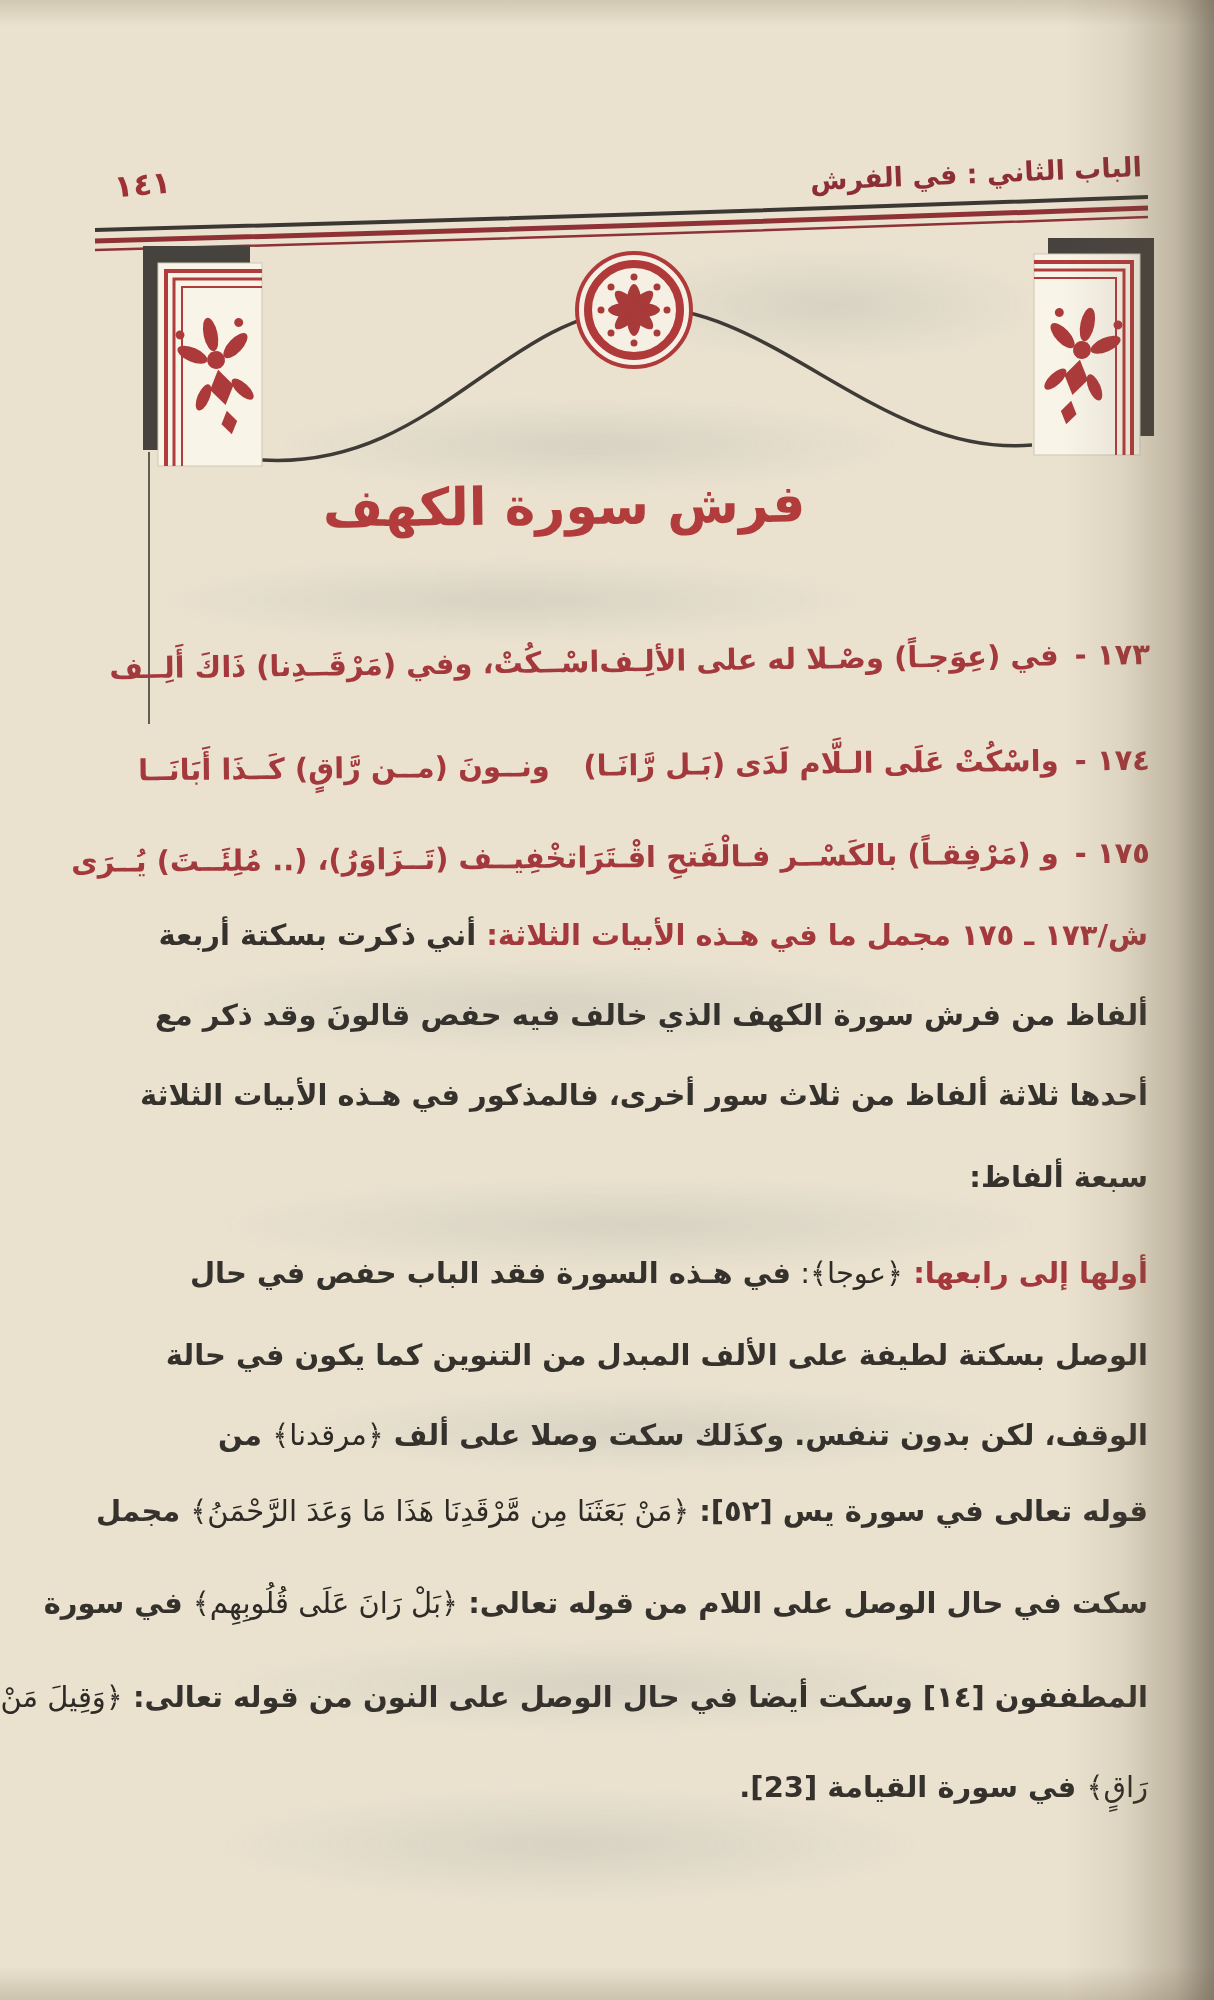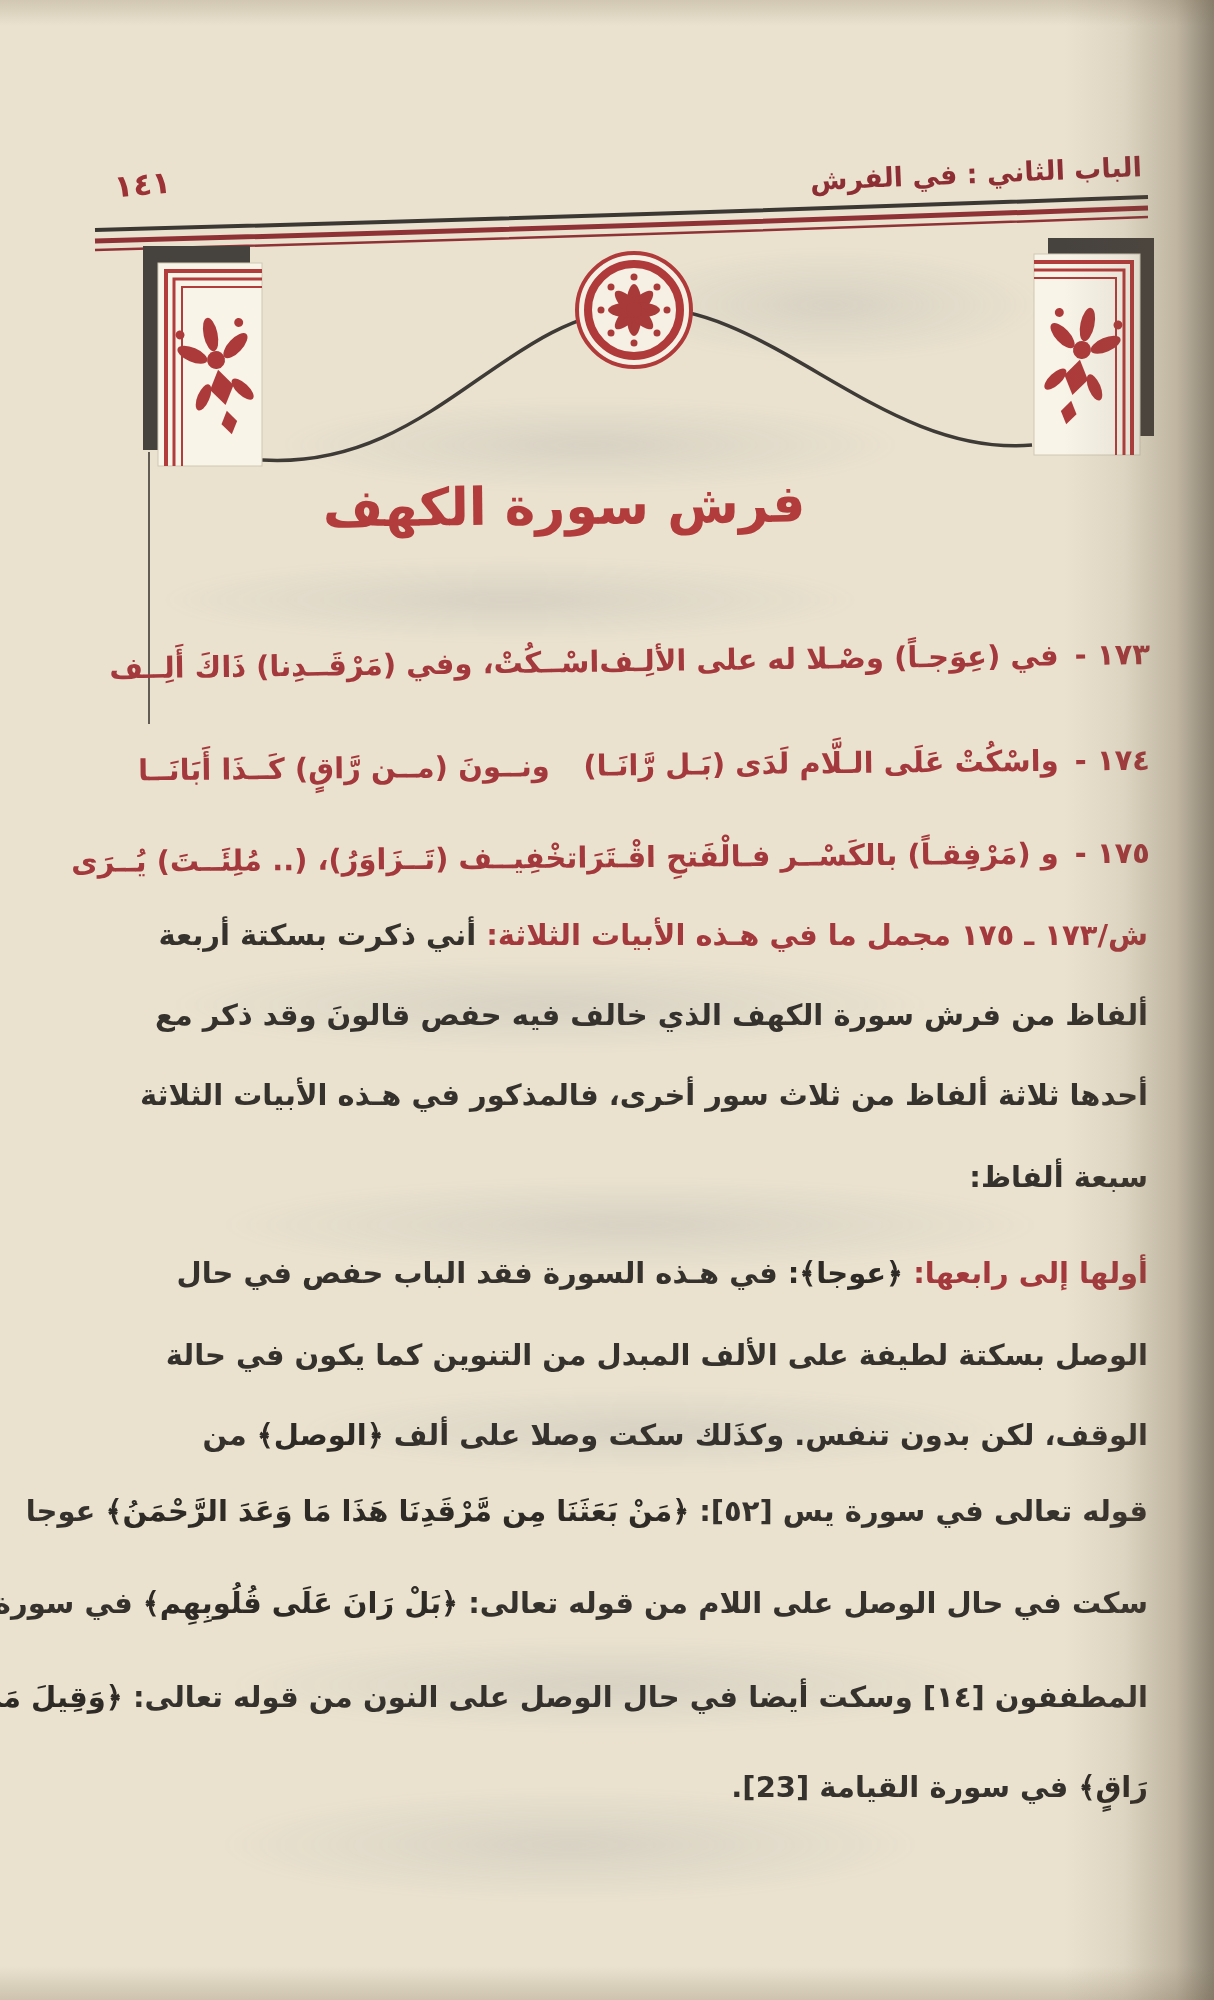--- a/index.html
+++ b/index.html
@@ -52,21 +52,21 @@
   
   .para{position:absolute;left:110px;right:66px;z-index:5;direction:rtl;}
   .p1{top:918px;height:330px;}
   .p2{top:1256px;height:600px;}
   .pline{position:absolute;right:0;white-space:nowrap;font-size:29px;font-weight:bold;
     color:#35312c;direction:rtl;}
   .p1 .l0{top:0;}   .p1 .l1{top:80px;} .p1 .l2{top:160px;} .p1 .l3{top:242px;}
   .p2 .l0{top:0;}   .p2 .l1{top:82px;} .p2 .l2{top:162px;} .p2 .l3{top:238px;}
   .p2 .l4{top:330px;} .p2 .l5{top:424px;} .p2 .l6{top:514px;}
   .red{color:#a4393d;}
-  .quote{font-weight:bold;color:#2e2a25;}
+  .quote{font-weight:normal;color:#2e2a25;}
 </style>
 </head>
 <body>
 
 <div class="page">
 
   <div class="smudge s1"></div>
   <div class="smudge s2"></div>
   <div class="smudge s3"></div>
   <div class="smudge s4"></div>
@@ -174,24 +174,24 @@
     <div class="pline l2">أحدها ثلاثة ألفاظ من ثلاث سور أخرى، فالمذكور في هـذه الأبيات الثلاثة</div>
     <div class="pline l3">سبعة ألفاظ:</div>
   </div>
 
   <div class="para p2">
     <div class="pline l0">
       <span class="red">أولها إلى رابعها: </span><span class="quote">﴿عوجا﴾: </span><span>في هـذه السورة فقد الباب حفص في حال</span>
     </div>
     <div class="pline l1">الوصل بسكتة لطيفة على الألف المبدل من التنوين كما يكون في حالة</div>
     <div class="pline l2">
-      <span>الوقف، لكن بدون تنفس. وكذَلك سكت وصلا على ألف </span><span class="quote">﴿الوصل﴾</span><span> من</span>
+      <span>الوقف، لكن بدون تنفس. وكذَلك سكت وصلا على ألف </span><span class="quote">﴿مرقدنا﴾</span><span> من</span>
     </div>
     <div class="pline l3">
-      <span>قوله تعالى في سورة يس [٥٢]: </span><span class="quote">﴿مَنْ بَعَثَنَا مِن مَّرْقَدِنَا هَذَا مَا وَعَدَ الرَّحْمَنُ﴾</span><span> عوجا</span>
+      <span>قوله تعالى في سورة يس [٥٢]: </span><span class="quote">﴿مَنْ بَعَثَنَا مِن مَّرْقَدِنَا هَذَا مَا وَعَدَ الرَّحْمَنُ﴾</span><span> مجمل</span>
     </div>
     <div class="pline l4">
       <span>سكت في حال الوصل على اللام من قوله تعالى: </span><span class="quote">﴿بَلْ رَانَ عَلَى قُلُوبِهِم﴾</span><span> في سورة</span>
     </div>
     <div class="pline l5">
       <span>المطففون [١٤] وسكت أيضا في حال الوصل على النون من قوله تعالى: </span><span class="quote">﴿وَقِيلَ مَنْ</span>
     </div>
     <div class="pline l6">
       <span class="quote">رَاقٍ﴾</span><span> في سورة القيامة [23].</span>
     </div>

